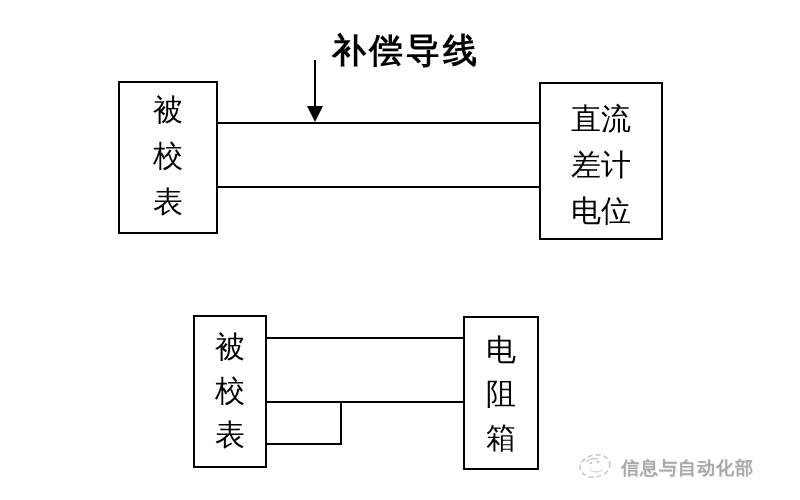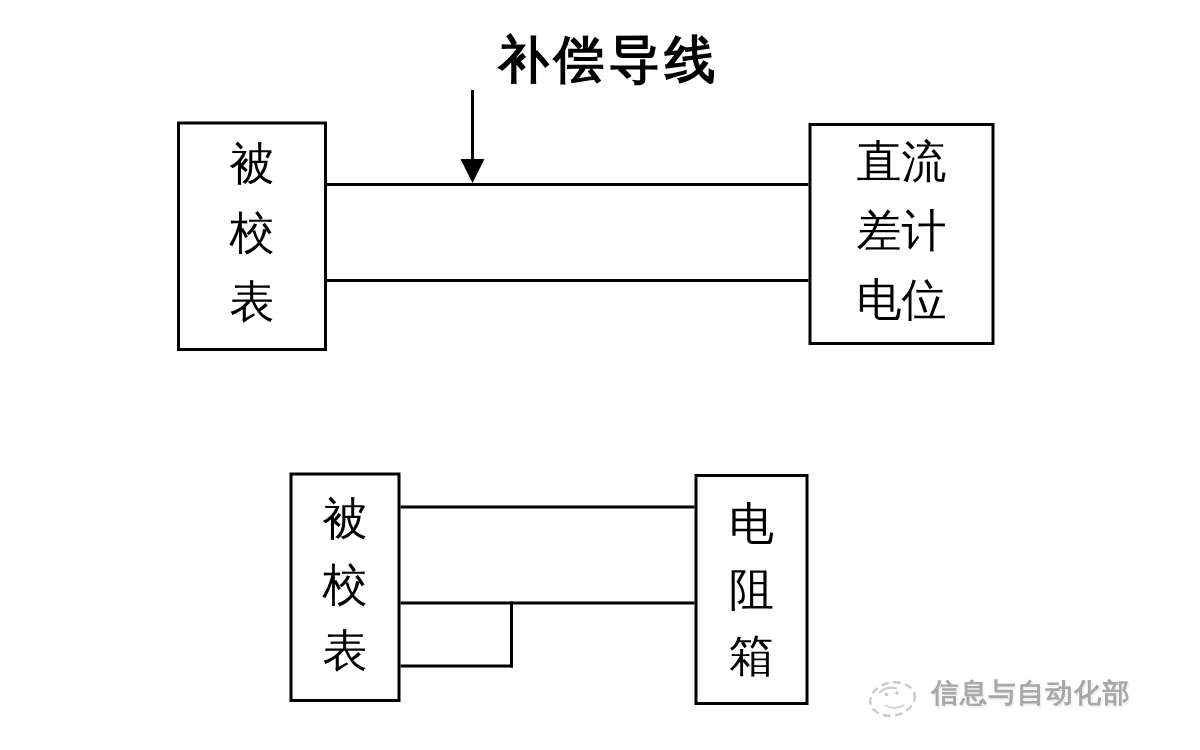--- a/index.html
+++ b/index.html
@@ -52,49 +52,49 @@
     height: 0;
     border-left: 8px solid transparent;
     border-right: 8px solid transparent;
     border-top: 16px solid #000000;
   }
   .watermark {
     position: absolute;
     left: 576px;
     top: 450px;
     display: flex;
-    align-items: flex-start;
+    align-items: flex-end;
   }
   .watermark-text {
     font-size: 18px;
     font-weight: bold;
     color: #a8a8a8;
     letter-spacing: 1px;
     text-shadow: 1px 1px 0 #f0f0f0;
     white-space: nowrap;
     margin-left: 7px;
   }
 </style>
 </head>
 <body>
 
 <div id="canvas">
 
-  <div class="diagram-title" style="left:332px; top:17px;">补偿导线</div>
+  <div class="diagram-title" style="left:332px; top:28px;">补偿导线</div>
 
   <div class="arrow-shaft" style="left:314px; top:60px; height:48px;"></div>
   <div class="arrow-head" style="left:307px; top:106px;"></div>
 
   <div class="box" style="left:118px; top:81px; width:96px; height:145px; padding-top:4px;">
     <span class="line" style="line-height:46px;">被</span>
     <span class="line" style="line-height:46px;">校</span>
     <span class="line" style="line-height:46px;">表</span>
   </div>
 
-  <div class="box" style="left:539px; top:82px; width:120px; height:142px; padding-top:2px;">
+  <div class="box" style="left:539px; top:82px; width:120px; height:142px; padding-top:12px;">
     <span class="line" style="line-height:46px;">直流</span>
     <span class="line" style="line-height:46px;">差计</span>
     <span class="line" style="line-height:46px;">电位</span>
   </div>
 
   <div class="wire" style="left:218px; top:122px; width:321px; height:2px;"></div>
   <div class="wire" style="left:218px; top:186px; width:321px; height:2px;"></div>
 
   <div class="box" style="left:193px; top:315px; width:70px; height:141px; padding-top:8px;">
     <span class="line" style="line-height:44px;">被</span>

